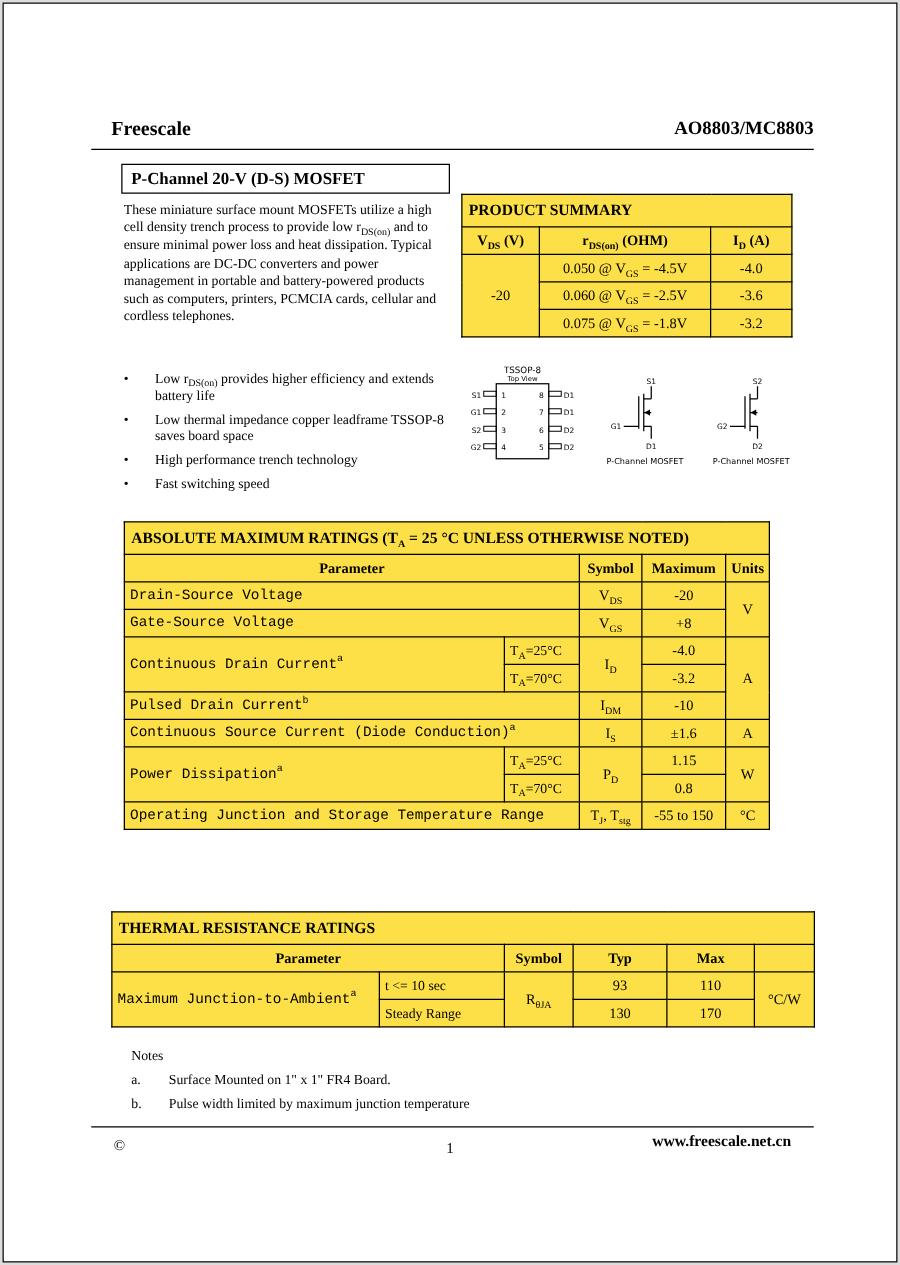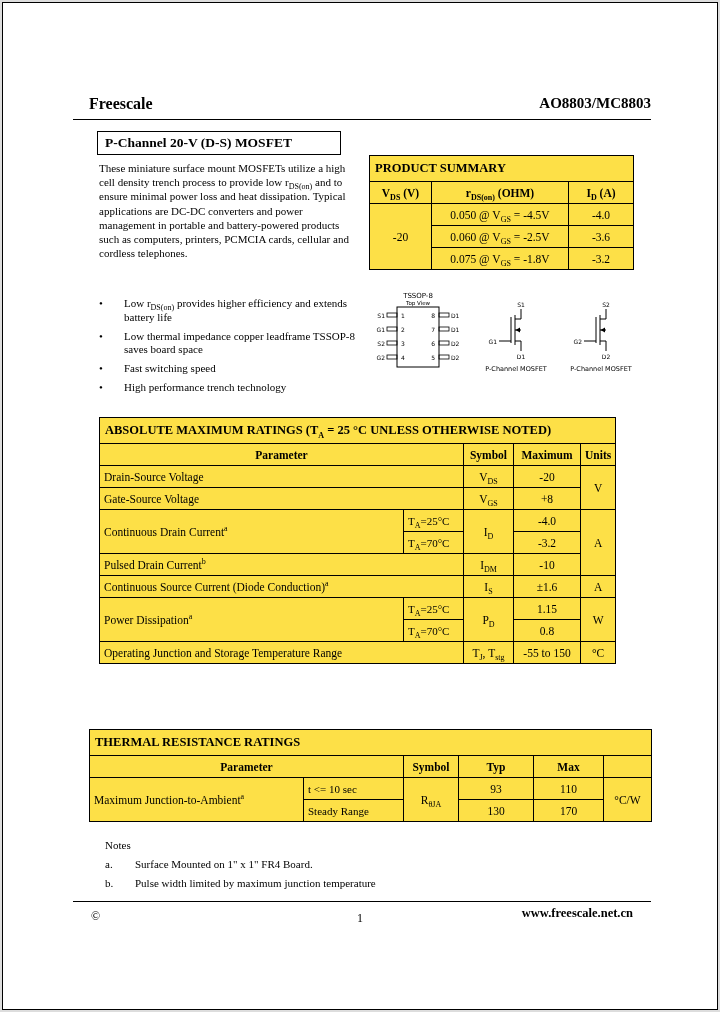--- a/index.html
+++ b/index.html
@@ -6,29 +6,29 @@
   body{width:720px;height:1012px;background:#ddd;font-family:"Liberation Serif",serif;color:#000;position:relative;}
   .page{position:absolute;left:2px;top:2px;width:714px;height:1006px;border:1px solid #000;background:#fff;overflow:hidden;}
   .abs{position:absolute;}
   sub{font-size:8px;line-height:0;}
   sup{font-size:8px;line-height:0;}
 
   .brand{left:86px;top:92px;font-size:16px;font-weight:bold;}
   .part{right:66px;top:92px;font-size:15px;font-weight:bold;}
   .hrule{left:70px;top:116px;width:578px;height:1px;background:#000;}
 
-  .title-box{left:94px;top:128px;width:244px;height:24px;border:1px solid #000;font-size:13.5px;font-weight:bold;line-height:22px;padding-left:7px;box-sizing:border-box;}
+  .title-box{left:94px;top:128px;width:263px;height:24px;border:1px solid #000;font-size:13.5px;font-weight:bold;line-height:22px;padding-left:7px;box-sizing:border-box;}
   .desc{left:96px;top:158px;width:254px;font-size:11px;line-height:14.2px;}
 
   table{border-collapse:collapse;background:#fde047;table-layout:fixed;}
   td{border:1px solid #000;font-size:11.5px;padding:1px 4px;vertical-align:middle;overflow:hidden;}
   .tbl-title td{font-weight:bold;font-size:12.5px;padding:3px 5px;height:16px;}
   .tbl-head td{font-weight:bold;font-size:11.5px;text-align:center;height:16px;}
   .c{text-align:center;}
-  .param{text-align:left;}
+  .param{text-align:left;font-family:Liberation Mono, monospace;}
   .cond{text-align:left;font-size:11px;}
 
   .ps-table{left:366px;top:152px;}
   .ps-table td{height:19px;}
 
   .features{left:96px;top:294px;width:258px;}
   .feature{display:flex;font-size:11px;line-height:13.8px;margin-bottom:5px;}
   .feature .bullet{width:25px;flex:none;}
   .feature .bullet::before{content:"\2022";}
 
@@ -100,25 +100,25 @@
     <div class="feature">
         <span class="bullet"></span>
         <span><span>Low r</span><sub>DS(on)</sub><span> provides higher efficiency and extends battery life</span></span>
       </div>
     <div class="feature">
         <span class="bullet"></span>
         <span><span>Low thermal impedance copper leadframe TSSOP-8 saves board space</span><sub></sub><span></span></span>
       </div>
     <div class="feature">
         <span class="bullet"></span>
-        <span><span>Fast switching speed</span><sub></sub><span></span></span>
+        <span><span>High performance trench technology</span><sub></sub><span></span></span>
       </div>
     <div class="feature">
         <span class="bullet"></span>
-        <span><span>High performance trench technology</span><sub></sub><span></span></span>
+        <span><span>Fast switching speed</span><sub></sub><span></span></span>
       </div>
   </div>
 
   <div class="abs diagram">
     <svg width="282" height="102" viewBox="0 0 282 102">
       <text x="49" y="9" font-size="7" text-anchor="middle">TSSOP-8</text>
       <text x="49" y="16" font-size="5.5" text-anchor="middle">Top View</text>
       <g>
         <rect x="28" y="18" width="42" height="60" fill="none" stroke="#000" stroke-width="1"></rect>
         <rect x="18" y="24" width="10" height="4" fill="none" stroke="#000" stroke-width="0.8"></rect>

